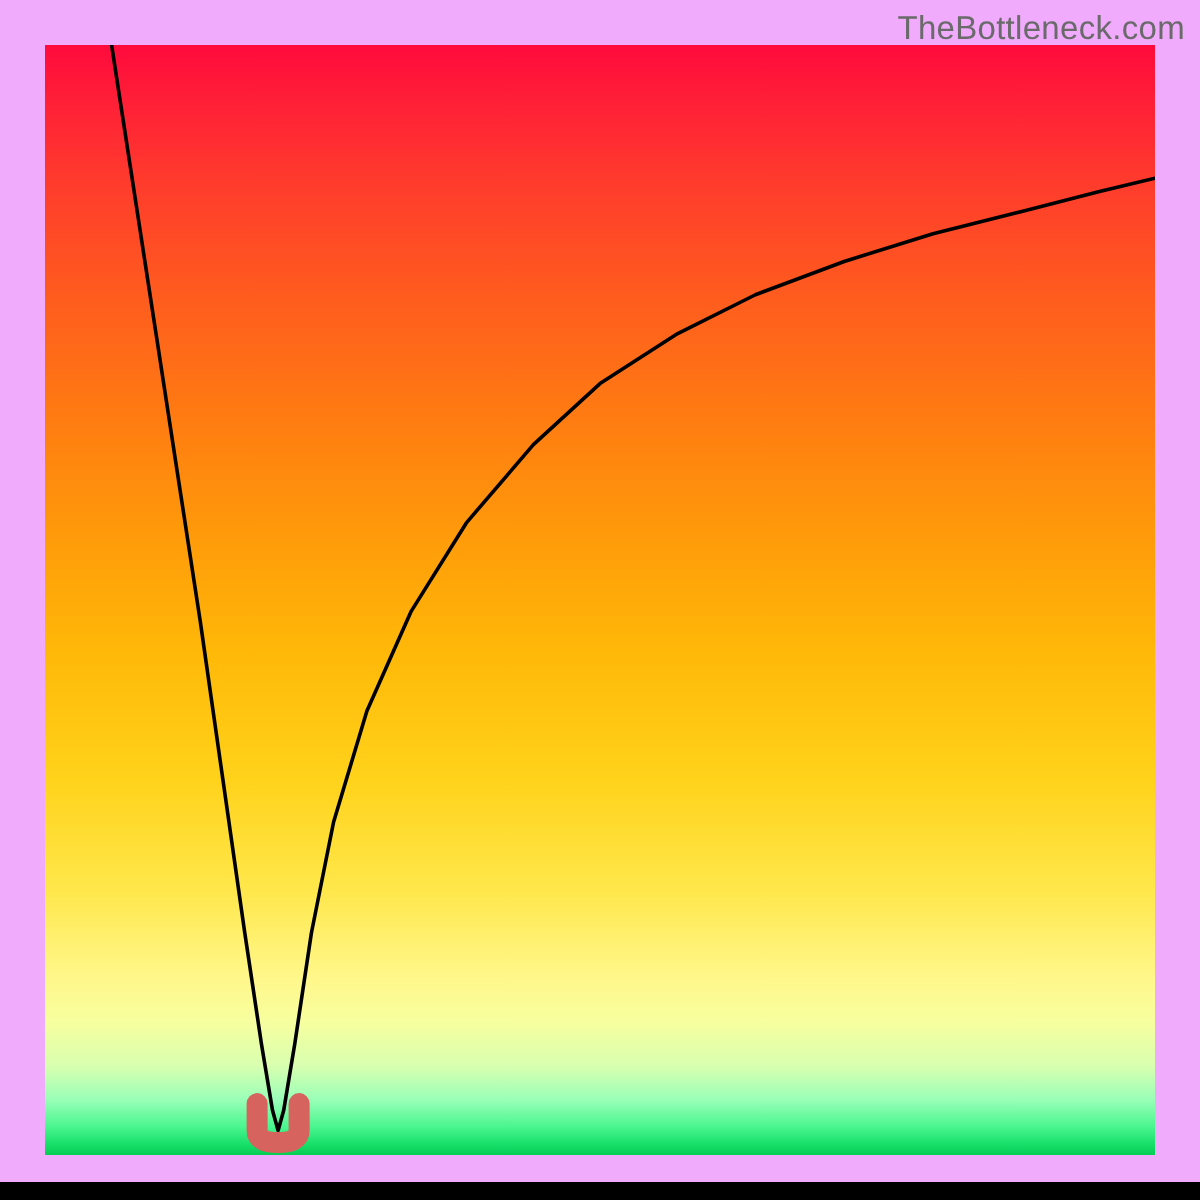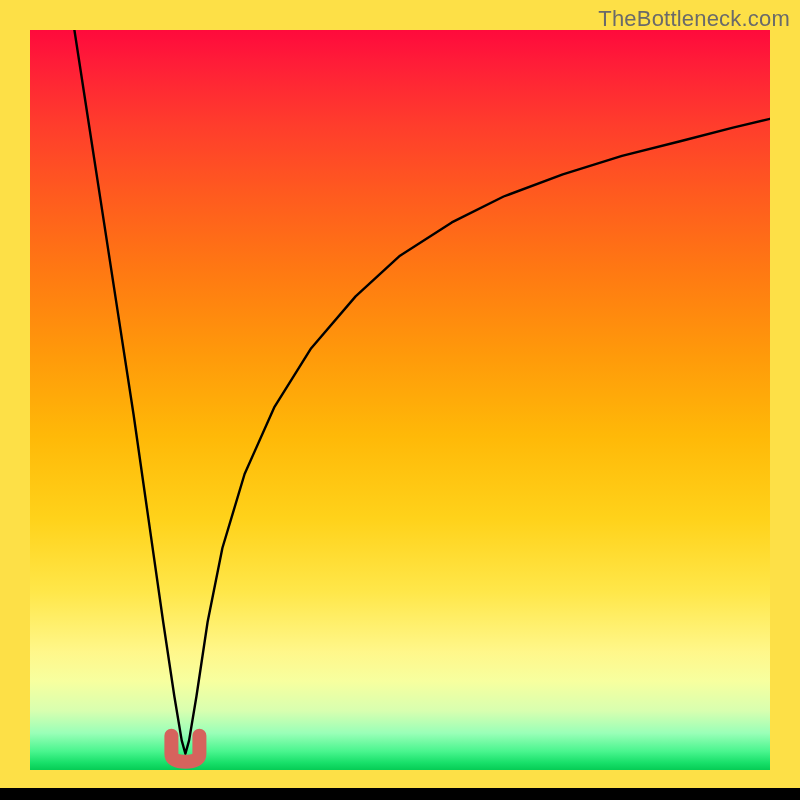--- a/index.html
+++ b/index.html
@@ -9,21 +9,21 @@
     height: 800px;
     overflow: hidden;
     background: #000;
     font-family: Arial, Helvetica, sans-serif;
   }
   .frame {
     position: absolute;
     left: 0; top: 0;
     width: 800px;
     height: 788px;
-    background: #fde047;
+    background: #f0abfc;
   }
   .plot {
     position: absolute;
     left: 30px;
     top: 30px;
     width: 740px;
     height: 740px;
     
     background: linear-gradient(
       to bottom,

